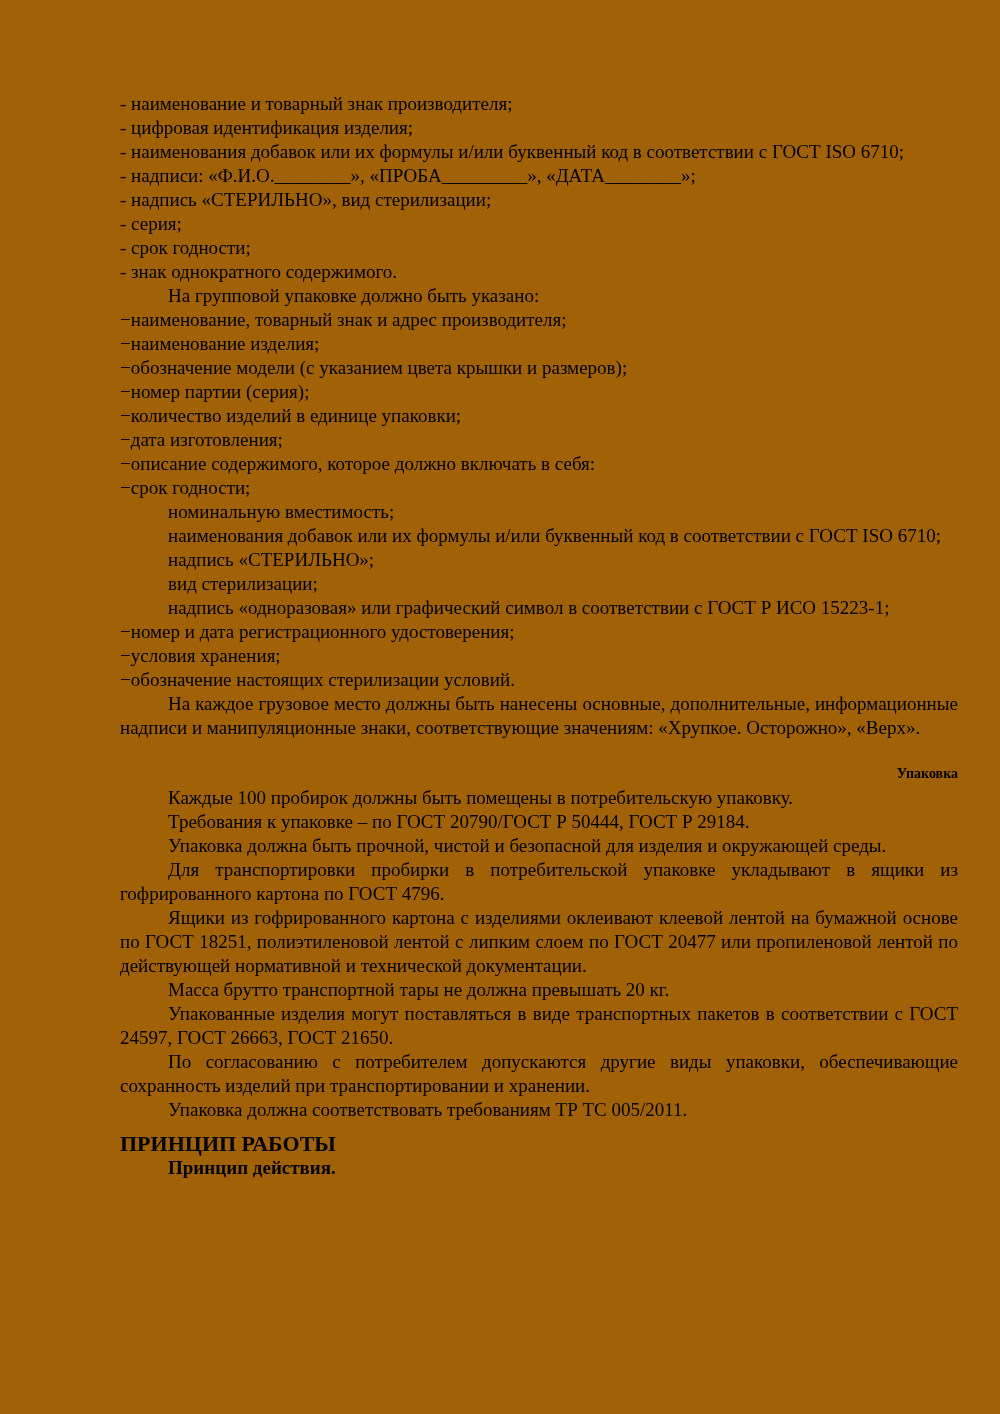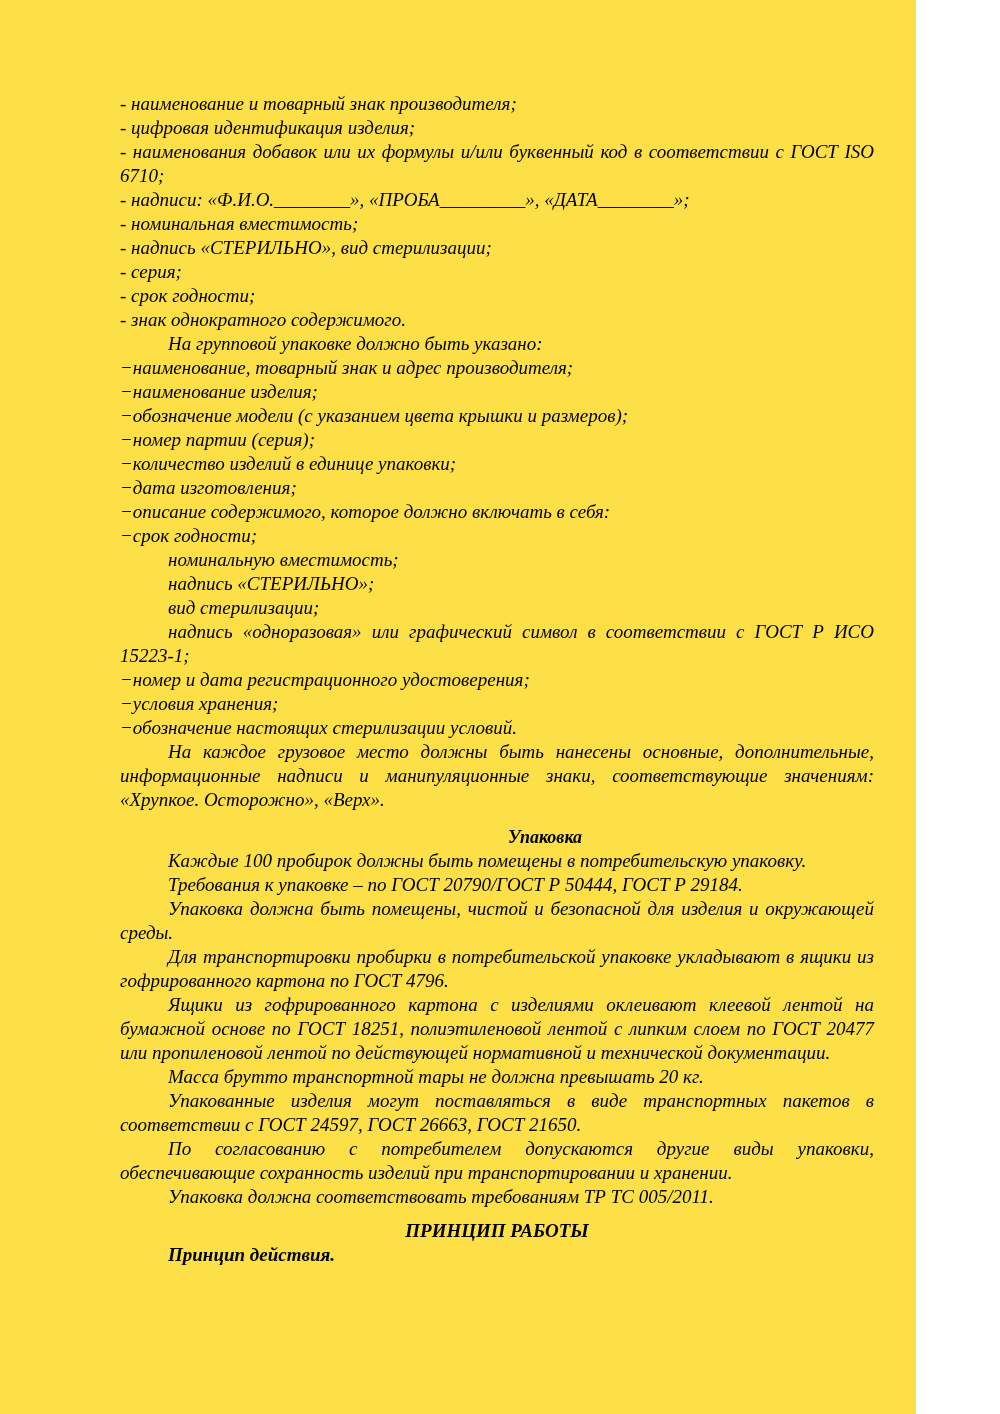--- a/index.html
+++ b/index.html
@@ -2,64 +2,61 @@
 <html><head>
 <meta charset="utf-8">
 <style>
   * { box-sizing: border-box; }
   html, body {
     margin: 0;
     padding: 0;
     background: #ffffff;
   }
   .page {
-    width: 916px;
+    width: 1000px;
     min-height: 1414px;
     padding: 92px 42px 60px 120px;
-    background: #fde047;
+    background: #a16207;
     color: #000000;
     font-family: "Liberation Serif", "DejaVu Serif", serif;
     font-size: 19px;
     line-height: 24px;
-    font-style: italic;
   }
   .p {
     margin: 0;
     text-align: justify;
   }
   .indent { text-indent: 48px; }
   .pack-heading {
-    margin: 13px 0 0 0;
-    font-size: 18px;
+    margin: 22px 0 0 0;
+    font-size: 14px;
     line-height: 24px;
     font-weight: bold;
     text-indent: 96px;
-    text-align: center;
+    text-align: right;
   }
   .center-heading {
     margin: 10px 0 0 0;
-    font-size: 19px;
+    font-size: 22px;
     line-height: 24px;
     font-weight: bold;
-    text-align: center;
   }
   .bold { font-weight: bold; }
   .subheading { }
 </style>
 </head>
 <body>
 
 <div class="page">
 
   <section>
     <p class="p">- наименование и товарный знак производителя;</p>
     <p class="p">- цифровая идентификация изделия;</p>
     <p class="p">- наименования добавок или их формулы и/или буквенный код в соответствии с ГОСТ ISO 6710;</p>
     <p class="p">- надписи: «Ф.И.О.________», «ПРОБА_________», «ДАТА________»;</p>
-    <p class="p">- номинальная вместимость;</p>
     <p class="p">- надпись «СТЕРИЛЬНО», вид стерилизации;</p>
     <p class="p">- серия;</p>
     <p class="p">- срок годности;</p>
     <p class="p">- знак однократного содержимого.</p>
   </section>
 
   <p class="p indent">На групповой упаковке должно быть указано:</p>
 
   <section>
     <p class="p">−наименование, товарный знак и адрес производителя;</p>
@@ -67,39 +64,40 @@
     <p class="p">−обозначение модели (с указанием цвета крышки и размеров);</p>
     <p class="p">−номер партии (серия);</p>
     <p class="p">−количество изделий в единице упаковки;</p>
     <p class="p">−дата изготовления;</p>
     <p class="p">−описание содержимого, которое должно включать в себя:</p>
     <p class="p">−срок годности;</p>
   </section>
 
   <section>
     <p class="p indent">номинальную вместимость;</p>
+    <p class="p indent">наименования добавок или их формулы и/или буквенный код в соответствии с ГОСТ ISO 6710;</p>
     <p class="p indent">надпись «СТЕРИЛЬНО»;</p>
     <p class="p indent">вид стерилизации;</p>
     <p class="p indent">надпись «одноразовая» или графический символ в соответствии с ГОСТ Р ИСО 15223-1;</p>
   </section>
 
   <section>
     <p class="p">−номер и дата регистрационного удостоверения;</p>
     <p class="p">−условия хранения;</p>
     <p class="p">−обозначение настоящих стерилизации условий.</p>
   </section>
 
   <p class="p indent">На каждое грузовое место должны быть нанесены основные, дополнительные, информационные надписи и манипуляционные знаки, соответствующие значениям: «Хрупкое. Осторожно», «Верх».</p>
 
   <h3 class="pack-heading">Упаковка</h3>
 
   <section>
     <p class="p indent">Каждые 100 пробирок должны быть помещены в потребительскую упаковку.</p>
     <p class="p indent">Требования к упаковке – по ГОСТ 20790/ГОСТ Р 50444, ГОСТ Р 29184.</p>
-    <p class="p indent">Упаковка должна быть помещены, чистой и безопасной для изделия и окружающей среды.</p>
+    <p class="p indent">Упаковка должна быть прочной, чистой и безопасной для изделия и окружающей среды.</p>
     <p class="p indent">Для транспортировки пробирки в потребительской упаковке укладывают в ящики из гофрированного картона по ГОСТ 4796.</p>
     <p class="p indent">Ящики из гофрированного картона с изделиями оклеивают клеевой лентой на бумажной основе по ГОСТ 18251, полиэтиленовой лентой с липким слоем по ГОСТ 20477 или пропиленовой лентой по действующей нормативной и технической документации.</p>
     <p class="p indent">Масса брутто транспортной тары не должна превышать 20 кг.</p>
     <p class="p indent">Упакованные изделия могут поставляться в виде транспортных пакетов в соответствии с ГОСТ 24597, ГОСТ 26663, ГОСТ 21650.</p>
     <p class="p indent">По согласованию с потребителем допускаются другие виды упаковки, обеспечивающие сохранность изделий при транспортировании и хранении.</p>
     <p class="p indent">Упаковка должна соответствовать требованиям ТР ТС 005/2011.</p>
   </section>
 
   <h3 class="center-heading">ПРИНЦИП РАБОТЫ</h3>
   <p class="p indent bold subheading">Принцип действия.</p>

